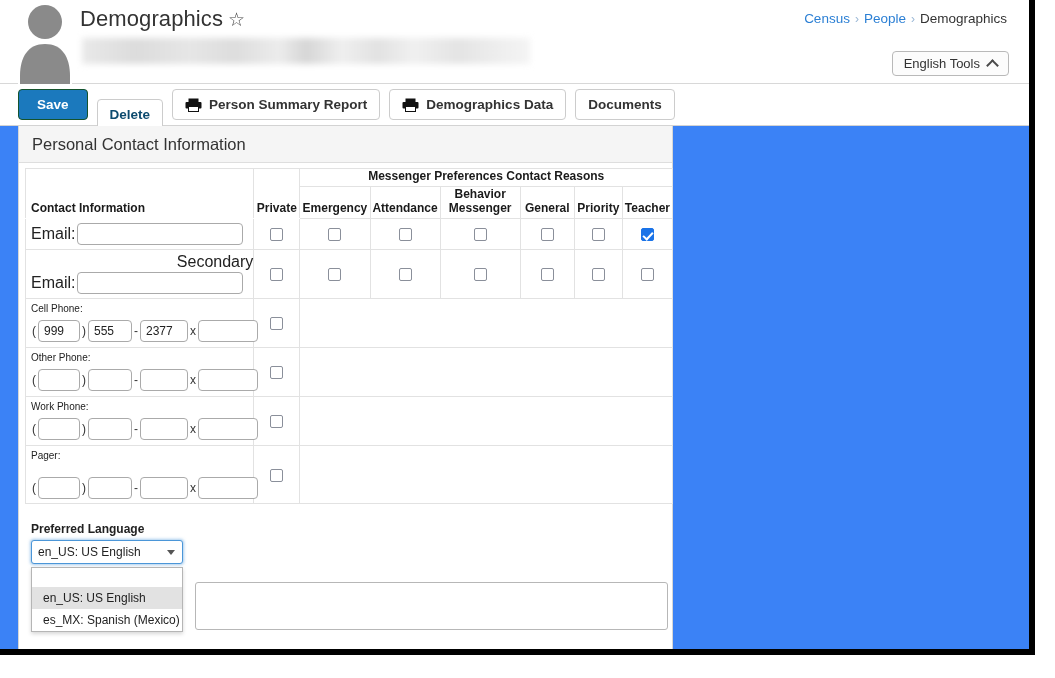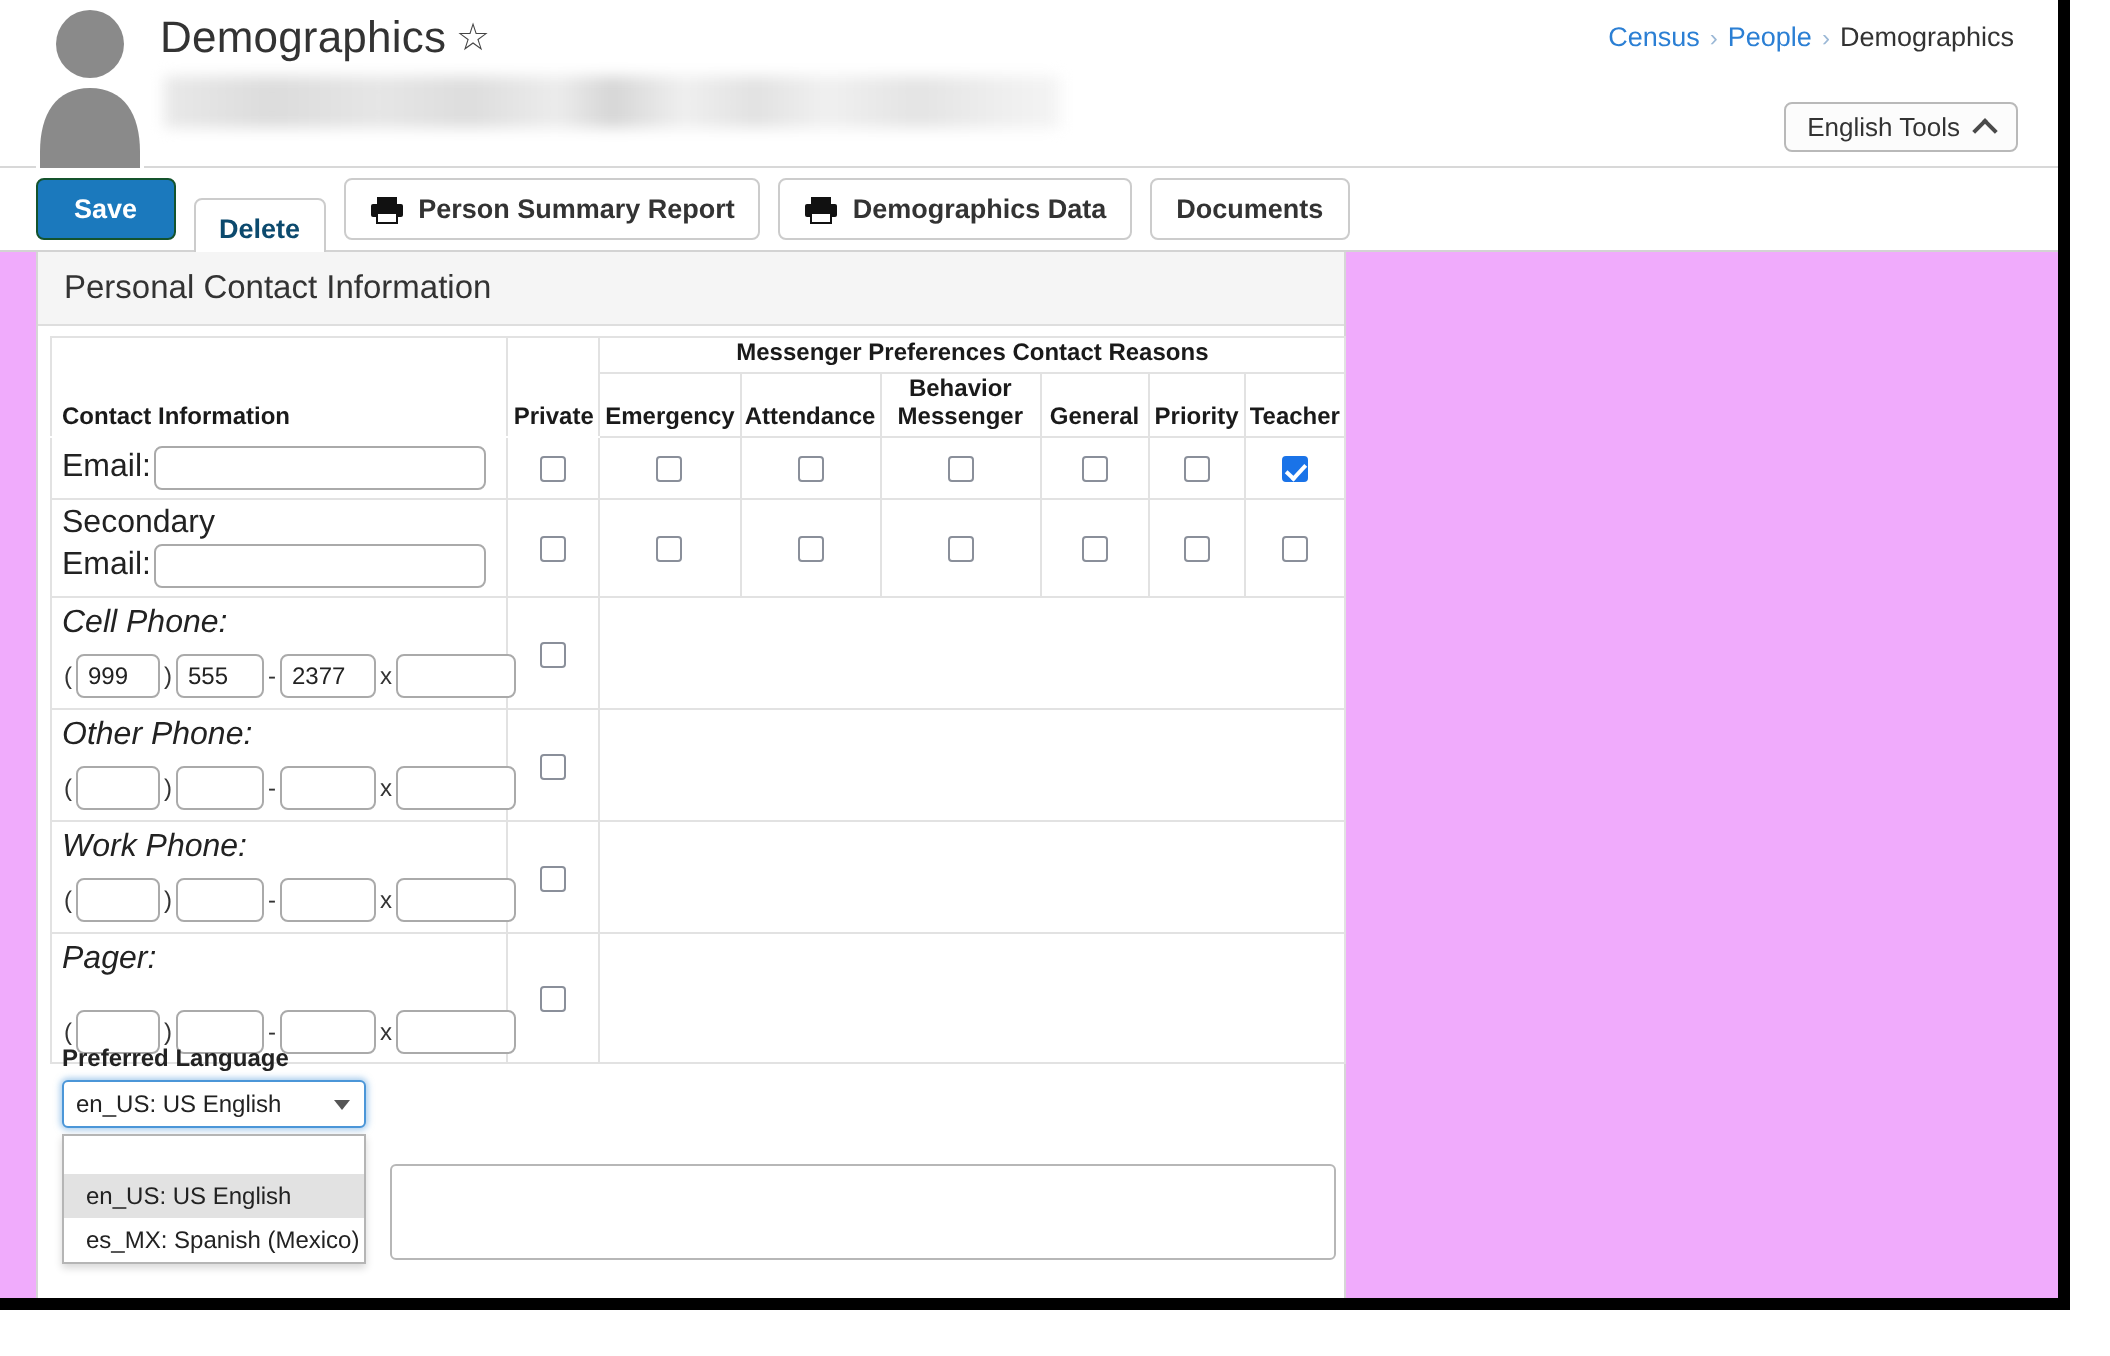--- a/index.html
+++ b/index.html
@@ -140,21 +140,21 @@
     color: #ffffff;
     padding: 0 18px;
   }
   .act-btn.danger { color: #0c4a6e; margin-top: 20px; }
   .printer-icon { width: 17px; height: 14px; display: inline-block; }
 
   
   #content-area {
     position: relative;
     height: 528px;
-    background: #f0abfc;
+    background: #3b82f6;
     padding-left: 16px;
   }
   #form-panel {
     position: absolute;
     left: 18px; top: 0px;
     width: 655px;
     bottom: 0;
     background: #ffffff;
     border: 1px solid #d6d6d6;
     border-top: none;
@@ -220,21 +220,21 @@
     font-size: 12px;
     font-family: "Liberation Sans", sans-serif;
     padding: 0 5px;
     color: #222222;
     outline: none;
   }
   .email-input { width: 166px; }
   .email-row-inner { display: flex; align-items: center; gap: 2px; padding: 4px 0 4px 5px; }
 
   .phone-block { padding: 4px 0 5px 5px; }
-  .phone-label { font-size: 16px; color: #222222; margin-bottom: 6px; font-style: italic; }
+  .phone-label { font-size: 10px; color: #222222; margin-bottom: 6px; }
   .phone-inputs { display: flex; align-items: center; gap: 1px; font-size: 12px; color: #333333; }
   .p-area { width: 42px; }
   .p-pre  { width: 44px; }
   .p-line { width: 48px; }
   .p-ext  { width: 60px; }
   .paren { padding: 0 1px; }
 
   .cb-cell { text-align: center; }
   .cbx {
     display: inline-block;
@@ -468,21 +468,21 @@
             <td class="cb-cell">
               <span class="cbx"></span>
             </td>
             <td class="cb-cell">
               <span class="cbx checked"></span>
             </td>
           </tr>
 
           <tr>
             <td>
-              <div class="cell-label" style="padding-top:3px;">Secondary</div>
+              <div class="cell-label" style="padding-top:3px;text-align:right;">Secondary</div>
               <div class="email-row-inner" style="padding-top:1px;">
                 <span class="cell-label" style="padding-left:0">Email:</span>
                 <input class="txt-input email-input" type="text" value="" style="">
               </div>
             </td>
             <td class="cb-cell">
               <span class="cbx"></span>
             </td>
             <td class="cb-cell">
               <span class="cbx"></span>

